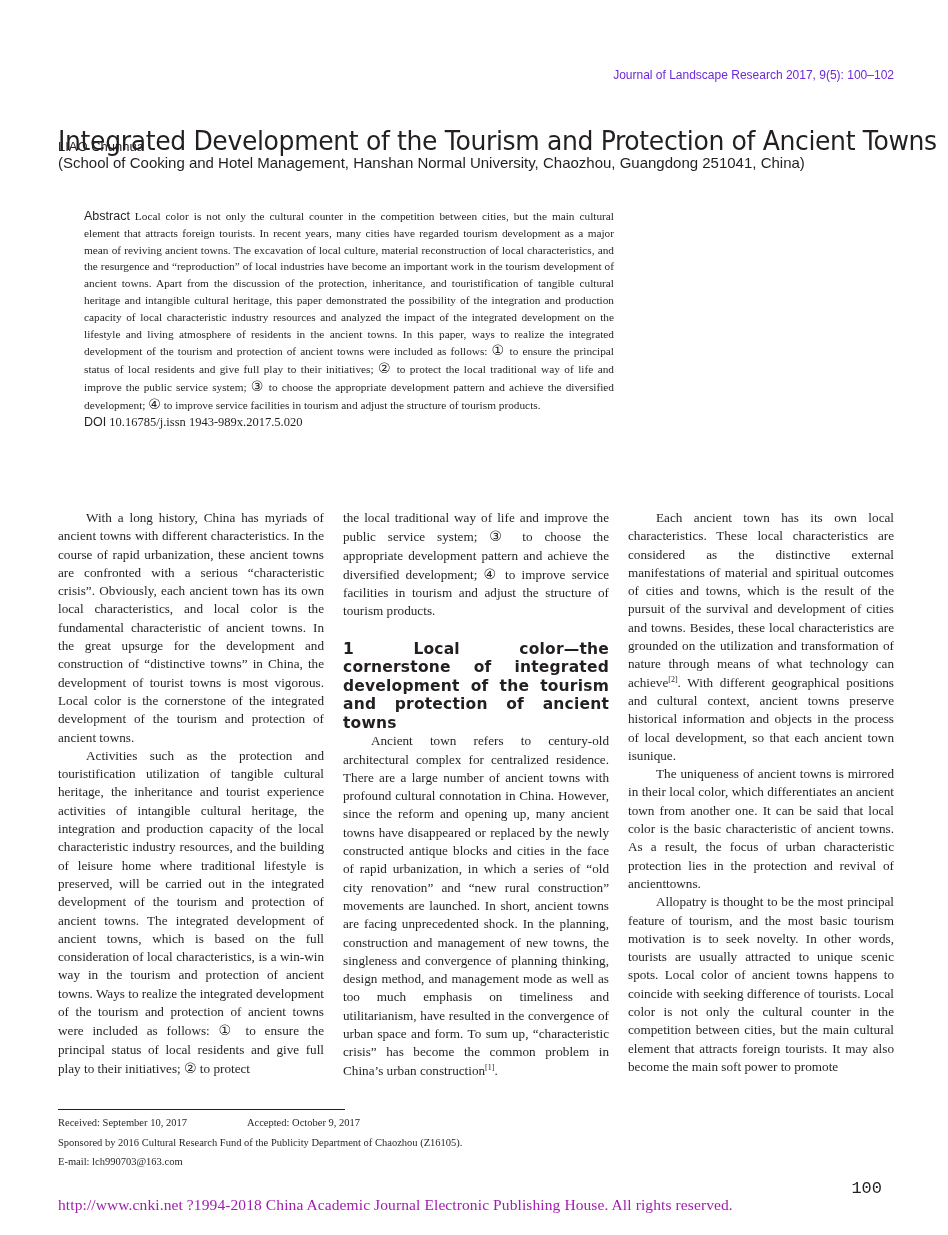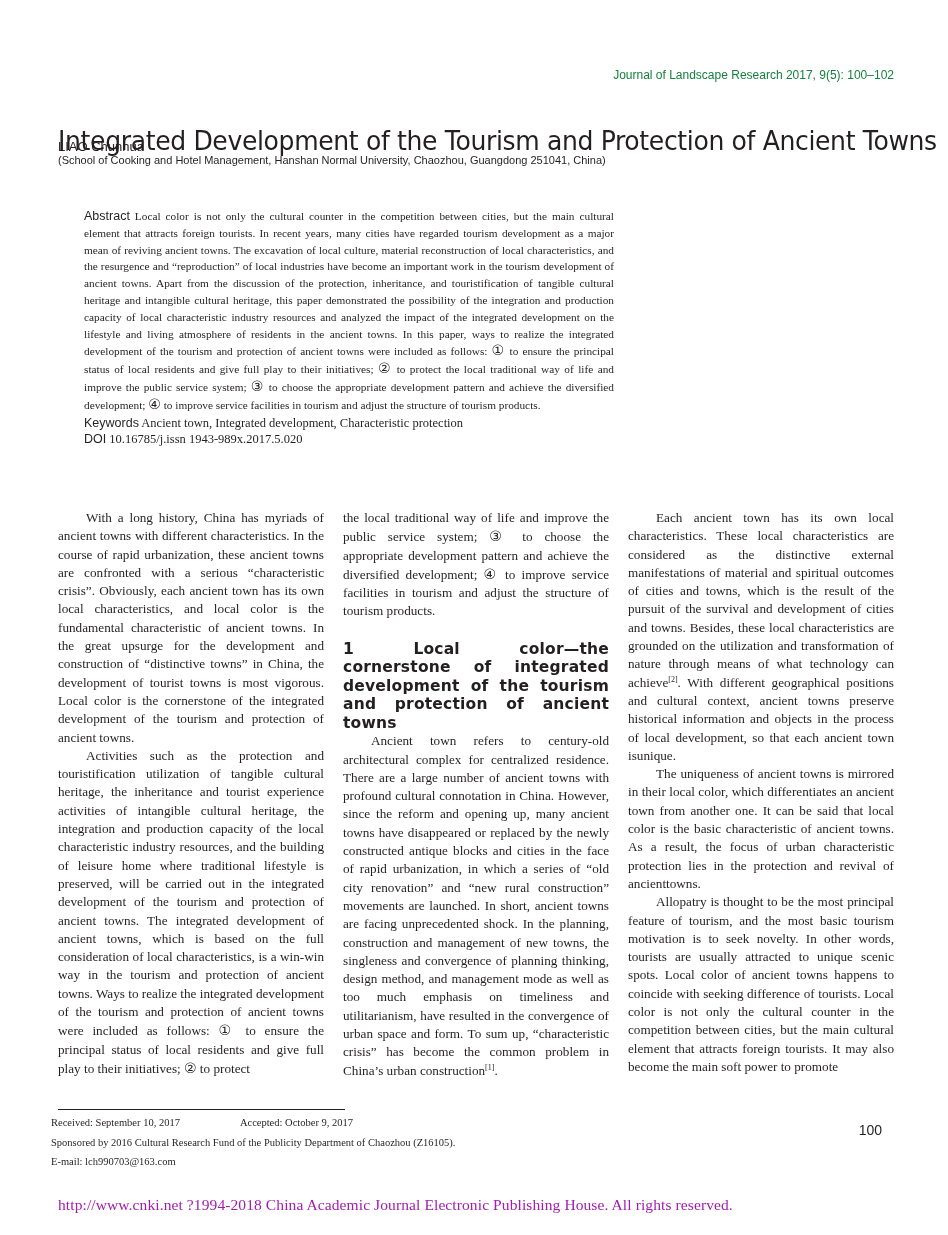--- a/index.html
+++ b/index.html
@@ -1,56 +1,55 @@
 <!DOCTYPE html>
 <html><head>
 <meta charset="utf-8">
 <style>
   html, body { margin: 0; padding: 0; background: #ffffff; }
   body { width: 948px; height: 1235px; position: relative; overflow: hidden; color: #231f20; }
   .serif { font-family: "Liberation Serif", "DejaVu Serif", serif; }
   .sans { font-family: "Liberation Sans", "DejaVu Sans", sans-serif; }
-  .journal-ref { position: absolute; top: 68px; right: 54px; font-size: 12px; color: #15803d; }
+  .journal-ref { position: absolute; top: 68px; right: 54px; font-size: 12px; color: #6d28d9; }
   .title { position: absolute; top: 107px; left: 58px; width: 840px; font-size: 27px; color: #231f20; letter-spacing: -0.4px; white-space: nowrap; font-family: "DejaVu Sans", sans-serif; font-weight: normal; transform: scaleX(0.93); transform-origin: left; }
   .author { position: absolute; top: 139px; left: 58px; font-size: 13px; }
-  .affil { position: absolute; top: 154px; left: 58px; font-size: 11px; }
+  .affil { position: absolute; top: 154px; left: 58px; font-size: 15px; }
   .abstract { position: absolute; top: 208px; left: 84px; width: 530px; font-size: 11.3px; line-height: 16.8px; text-align: justify; }
   .abstract .lbl { font-family: Liberation Sans, sans-serif; font-size: 12.5px; }
   .kw, .doi { font-size: 12.5px; line-height: 16.5px; }
   .kw { margin-top: 1px; }
   .col { position: absolute; top: 509px; width: 266px; font-size: 13.2px; line-height: 18.3px; text-align: justify; }
   .col p { margin: 0; text-indent: 28px; }
   .col p.noindent { text-indent: 0; }
   .col1 { left: 58px; }
   .col2 { left: 343px; }
   .col3 { left: 628px; }
   .sec-head { font-family: "DejaVu Sans", sans-serif; font-size: 15.5px; line-height: 18.5px; margin: 19px 0 0 0; text-align: justify; letter-spacing: 0.2px; }
   sup { font-size: 8px; line-height: 0; }
   .circ { font-family: "DejaVu Sans", sans-serif; font-size: 14px; }
   .footrule { position: absolute; top: 1109px; left: 58px; width: 287px; height: 0; border-top: 1px solid #231f20; }
-  .foot { position: absolute; left: 51px; font-size: 10.5px; }
+  .foot { position: absolute; left: 58px; font-size: 10.5px; }
   .foot.r1 { top: 1117px; }
   .foot.r2 { top: 1137px; text-align: center; }
   .foot.r3 { top: 1156px; text-align: center; }
   .accepted { margin-left: 60px; }
-  .page-num { position: absolute; top: 1122px; right: 66px; font-size: 14px; }
+  .page-num { position: absolute; top: 1179px; right: 66px; font-size: 17px; font-family: Liberation Mono, monospace; }
   .watermark { position: absolute; top: 1196px; left: 58px; font-size: 15.5px; color: #a21caf; letter-spacing: 0.1px; }
 </style>
 </head>
 <body>
 
 <div class="journal-ref sans">Journal of Landscape Research 2017, 9(5): 100–102</div>
 
 <h1 class="title">Integrated Development of the Tourism and Protection of Ancient Towns</h1>
 <div class="author sans">LIAO Chunhua</div>
 <div class="affil sans">(School of Cooking and Hotel Management, Hanshan Normal University, Chaozhou, Guangdong 251041, China)</div>
 
 <div class="abstract serif">
   <div><span class="lbl">Abstract</span><span> Local color is not only the cultural counter in the competition between cities, but the main cultural element that attracts foreign tourists. In recent years, many cities have regarded tourism development as a major mean of reviving ancient towns. The excavation of local culture, material reconstruction of local characteristics, and the resurgence and “reproduction” of local industries have become an important work in the tourism development of ancient towns. Apart from the discussion of the protection, inheritance, and touristification of tangible cultural heritage and intangible cultural heritage, this paper demonstrated the possibility of the integration and production capacity of local characteristic industry resources and analyzed the impact of the integrated development on the lifestyle and living atmosphere of residents in the ancient towns. In this paper, ways to realize the integrated development of the tourism and protection of ancient towns were included as follows: </span><span class="circ">①</span><span> to ensure the principal status of local residents and give full play to their initiatives; </span><span class="circ">②</span><span> to protect the local traditional way of life and improve the public service system; </span><span class="circ">③</span><span> to choose the appropriate development pattern and achieve the diversified development; </span><span class="circ">④</span><span> to improve service facilities in tourism and adjust the structure of tourism products.</span></div>
-  <div class="kw"><span class="lbl">Keywords</span><span> Ancient town, Integrated development, Characteristic protection</span></div>
   <div class="doi"><span class="lbl">DOI</span><span> 10.16785/j.issn 1943-989x.2017.5.020</span></div>
 </div>
 
 <div class="col col1 serif">
   <p>With a long history, China has myriads of ancient towns with different characteristics. In the course of rapid urbanization, these ancient towns are confronted with a serious “characteristic crisis”. Obviously, each ancient town has its own local characteristics, and local color is the fundamental characteristic of ancient towns. In the great upsurge for the development and construction of “distinctive towns” in China, the development of tourist towns is most vigorous. Local color is the cornerstone of the integrated development of the tourism and protection of ancient towns.</p>
   <p><span>Activities such as the protection and touristification utilization of tangible cultural heritage, the inheritance and tourist experience activities of intangible cultural heritage, the integration and production capacity of the local characteristic industry resources, and the building of leisure home where traditional lifestyle is preserved, will be carried out in the integrated development of the tourism and protection of ancient towns. The integrated development of ancient towns, which is based on the full consideration of local characteristics, is a win-win way in the tourism and protection of ancient towns. Ways to realize the integrated development of the tourism and protection of ancient towns were included as follows: </span><span class="circ">①</span><span> to ensure the principal status of local residents and give full play to their initiatives; </span><span class="circ">②</span><span> to protect</span></p>
 </div>
 
 <div class="col col2 serif">
   <p class="noindent"><span>the local traditional way of life and improve the public service system; </span><span class="circ">③</span><span> to choose the appropriate development pattern and achieve the diversified development; </span><span class="circ">④</span><span> to improve service facilities in tourism and adjust the structure of tourism products.</span></p>

